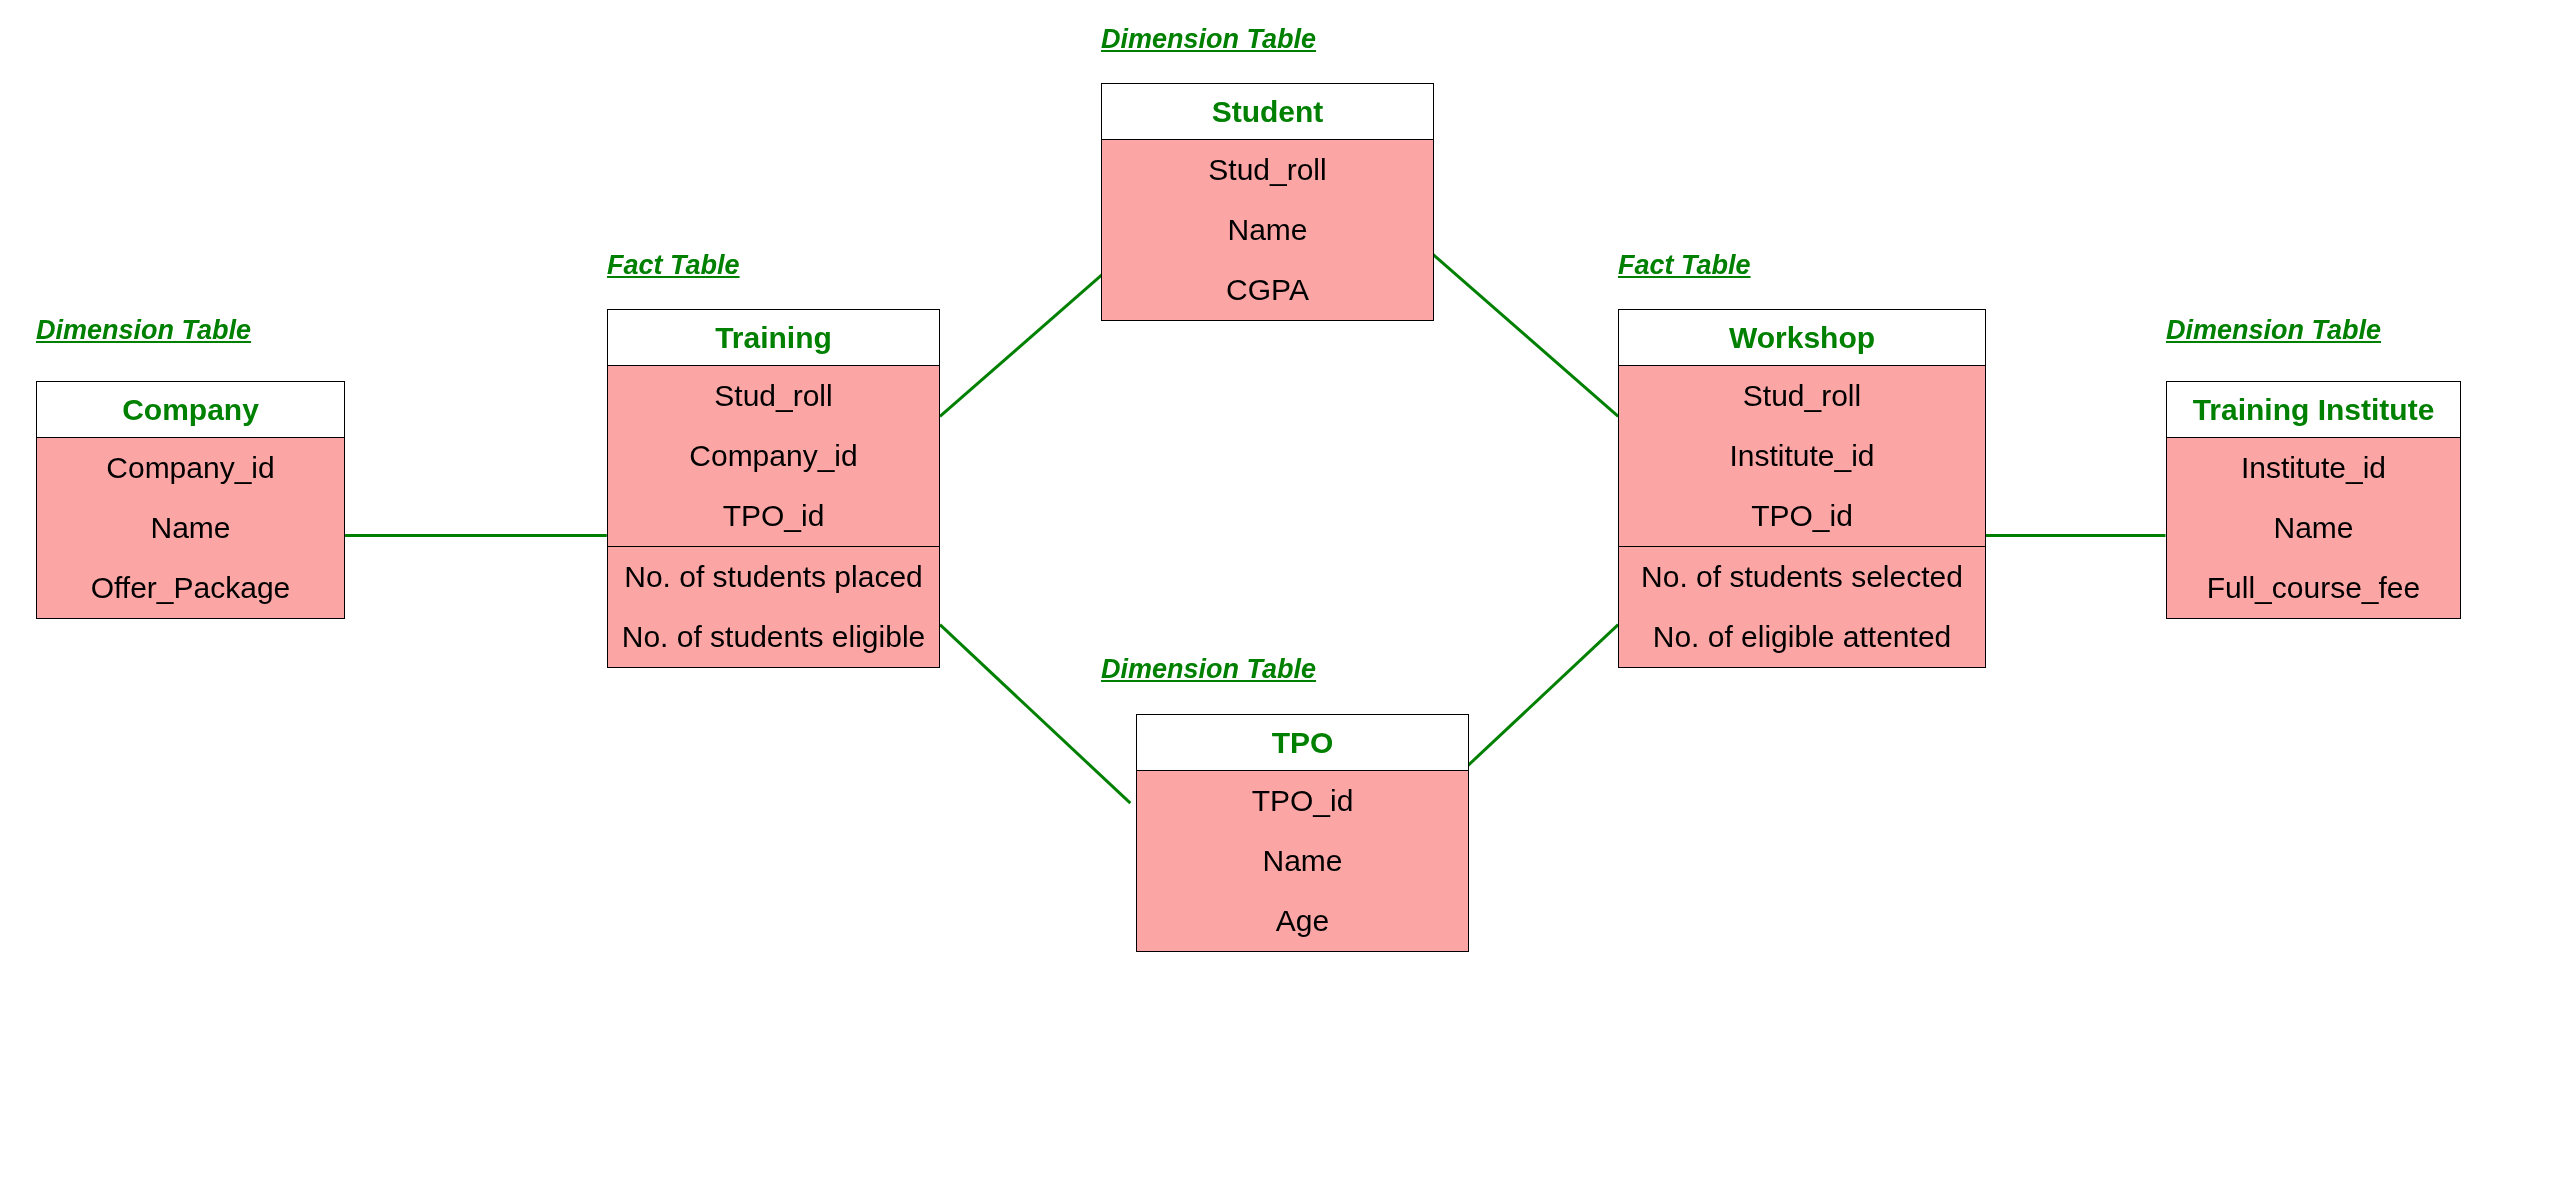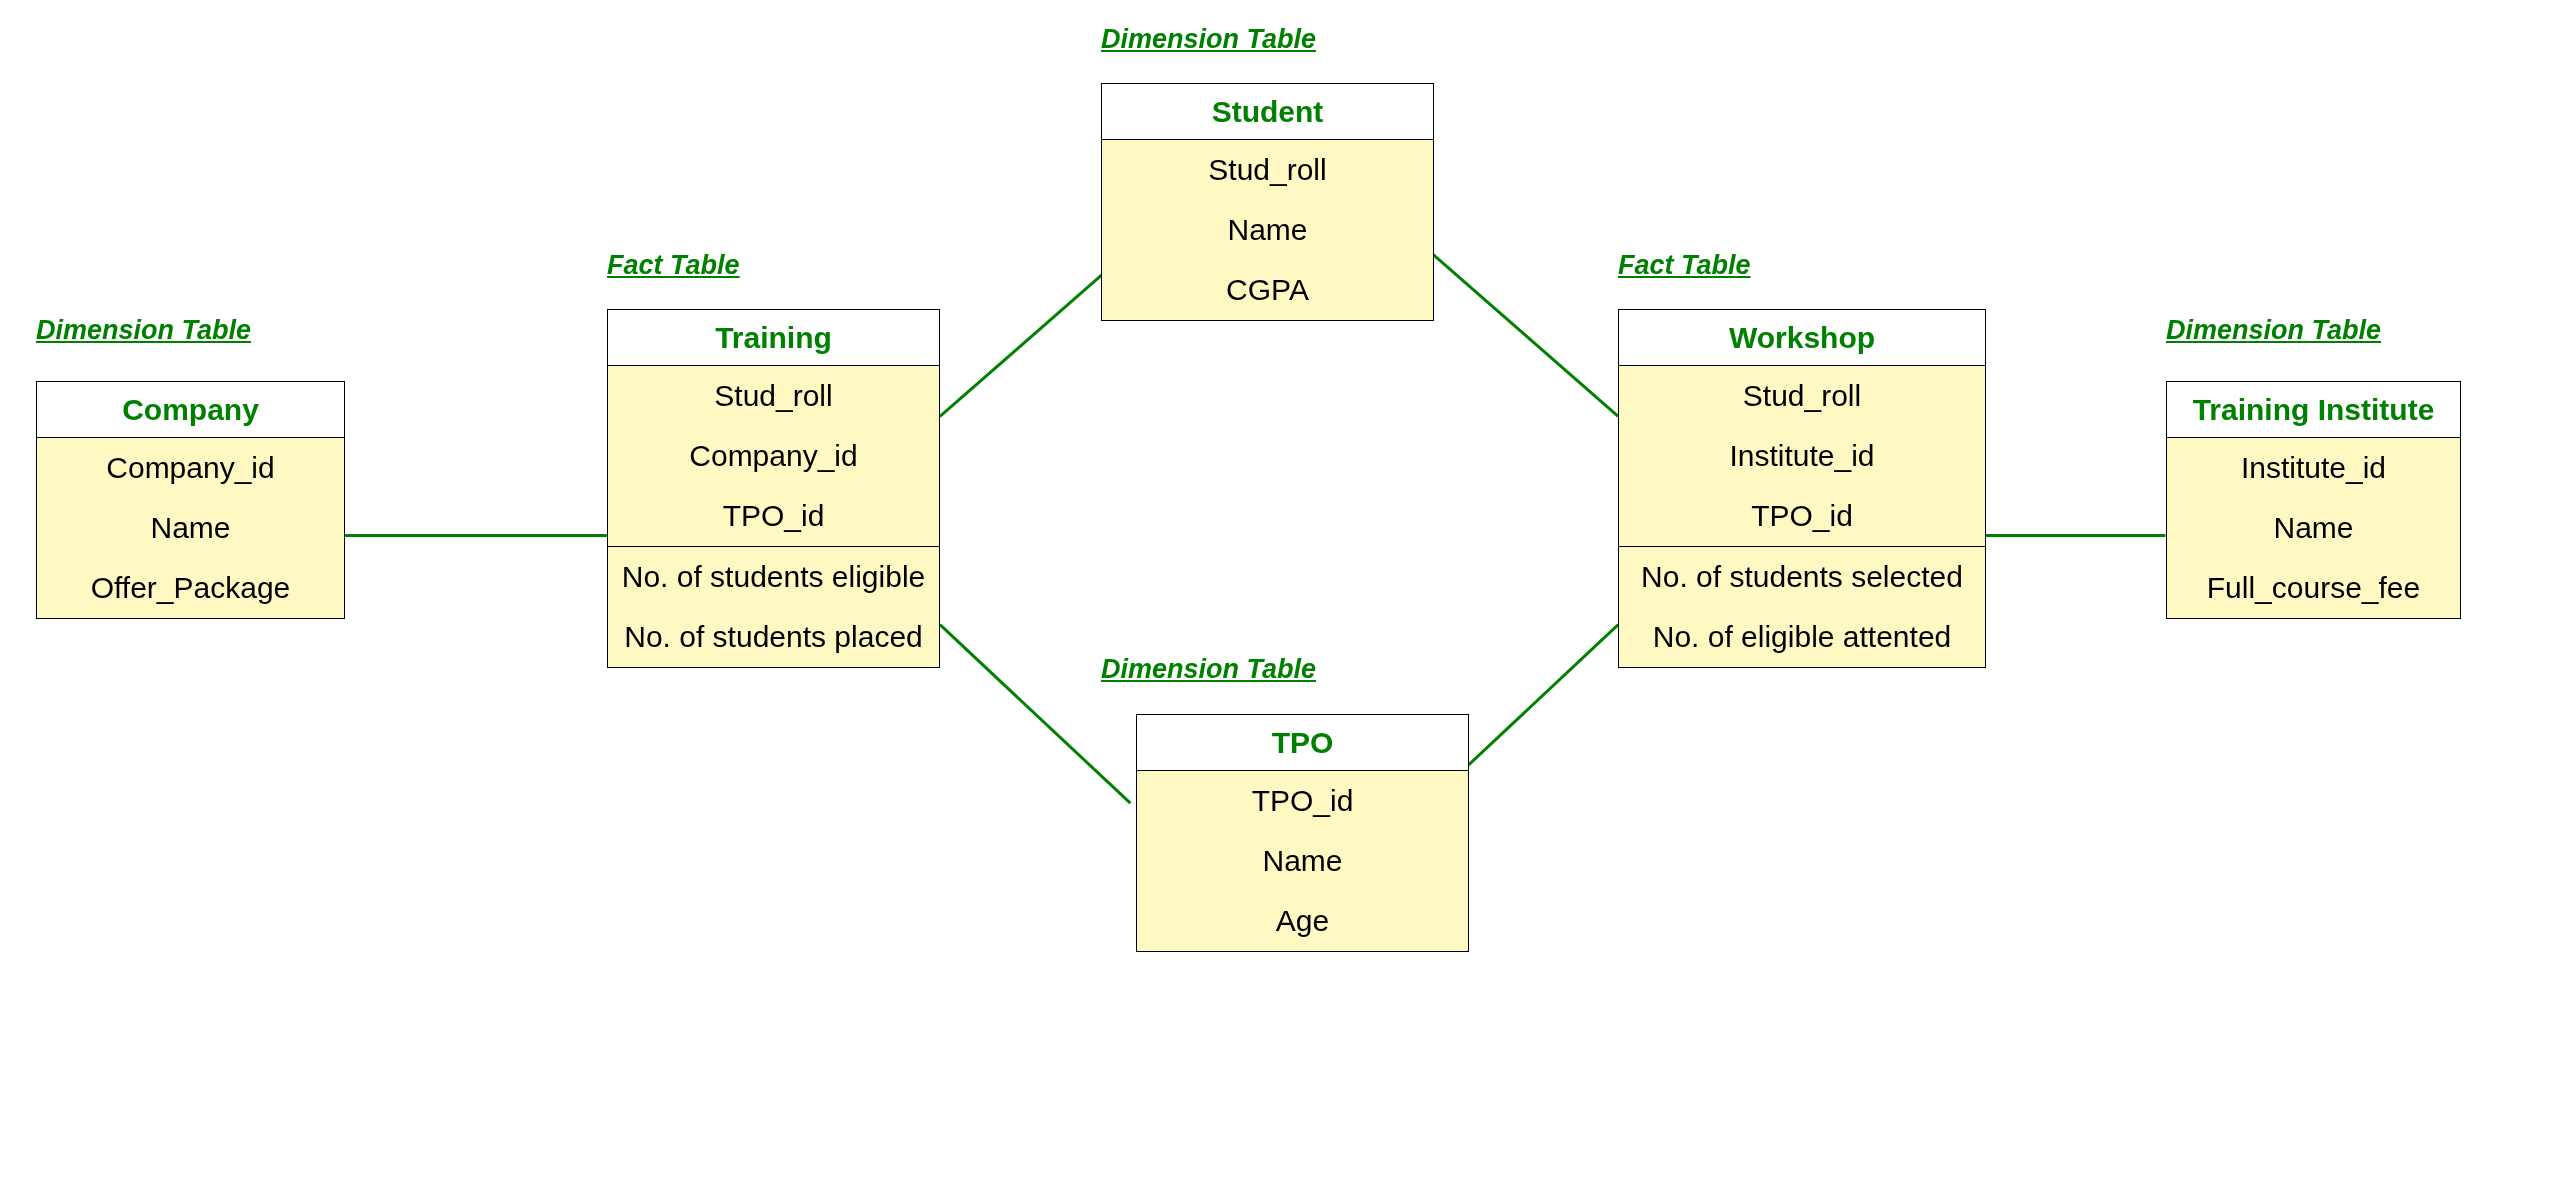--- a/index.html
+++ b/index.html
@@ -48,21 +48,21 @@
       background: #fff;
       border-bottom: 1.8px solid #000;
       text-align: center;
       font-size: 30px;
       font-weight: bold;
       color: #008000;
       padding: 10.7px 12px;
     }
 
     .table-fields {
-      background: #fef9c3;
+      background: #fca5a5;
       display: flex;
       flex-direction: column;
     }
 
     .table-field {
       text-align: center;
       font-size: 30px;
       color: #000;
       padding: 13px 12px;
     }
@@ -113,22 +113,22 @@
 
   <div class="table-label" style="left: 607px; top: 250px;">Fact Table</div>
   <div class="db-table" style="left: 607px; top: 309px; width: 333px;">
     <div class="table-header">Training</div>
     <div class="table-fields table-fields-top">
       <div class="table-field">Stud_roll</div>
       <div class="table-field">Company_id</div>
       <div class="table-field">TPO_id</div>
     </div>
     <div class="table-fields">
+      <div class="table-field">No. of students placed</div>
       <div class="table-field">No. of students eligible</div>
-      <div class="table-field">No. of students placed</div>
     </div>
   </div>
 
   <div class="table-label" style="left: 1618px; top: 250px;">Fact Table</div>
   <div class="db-table" style="left: 1618px; top: 309px; width: 368px;">
     <div class="table-header">Workshop</div>
     <div class="table-fields table-fields-top">
       <div class="table-field">Stud_roll</div>
       <div class="table-field">Institute_id</div>
       <div class="table-field">TPO_id</div>

